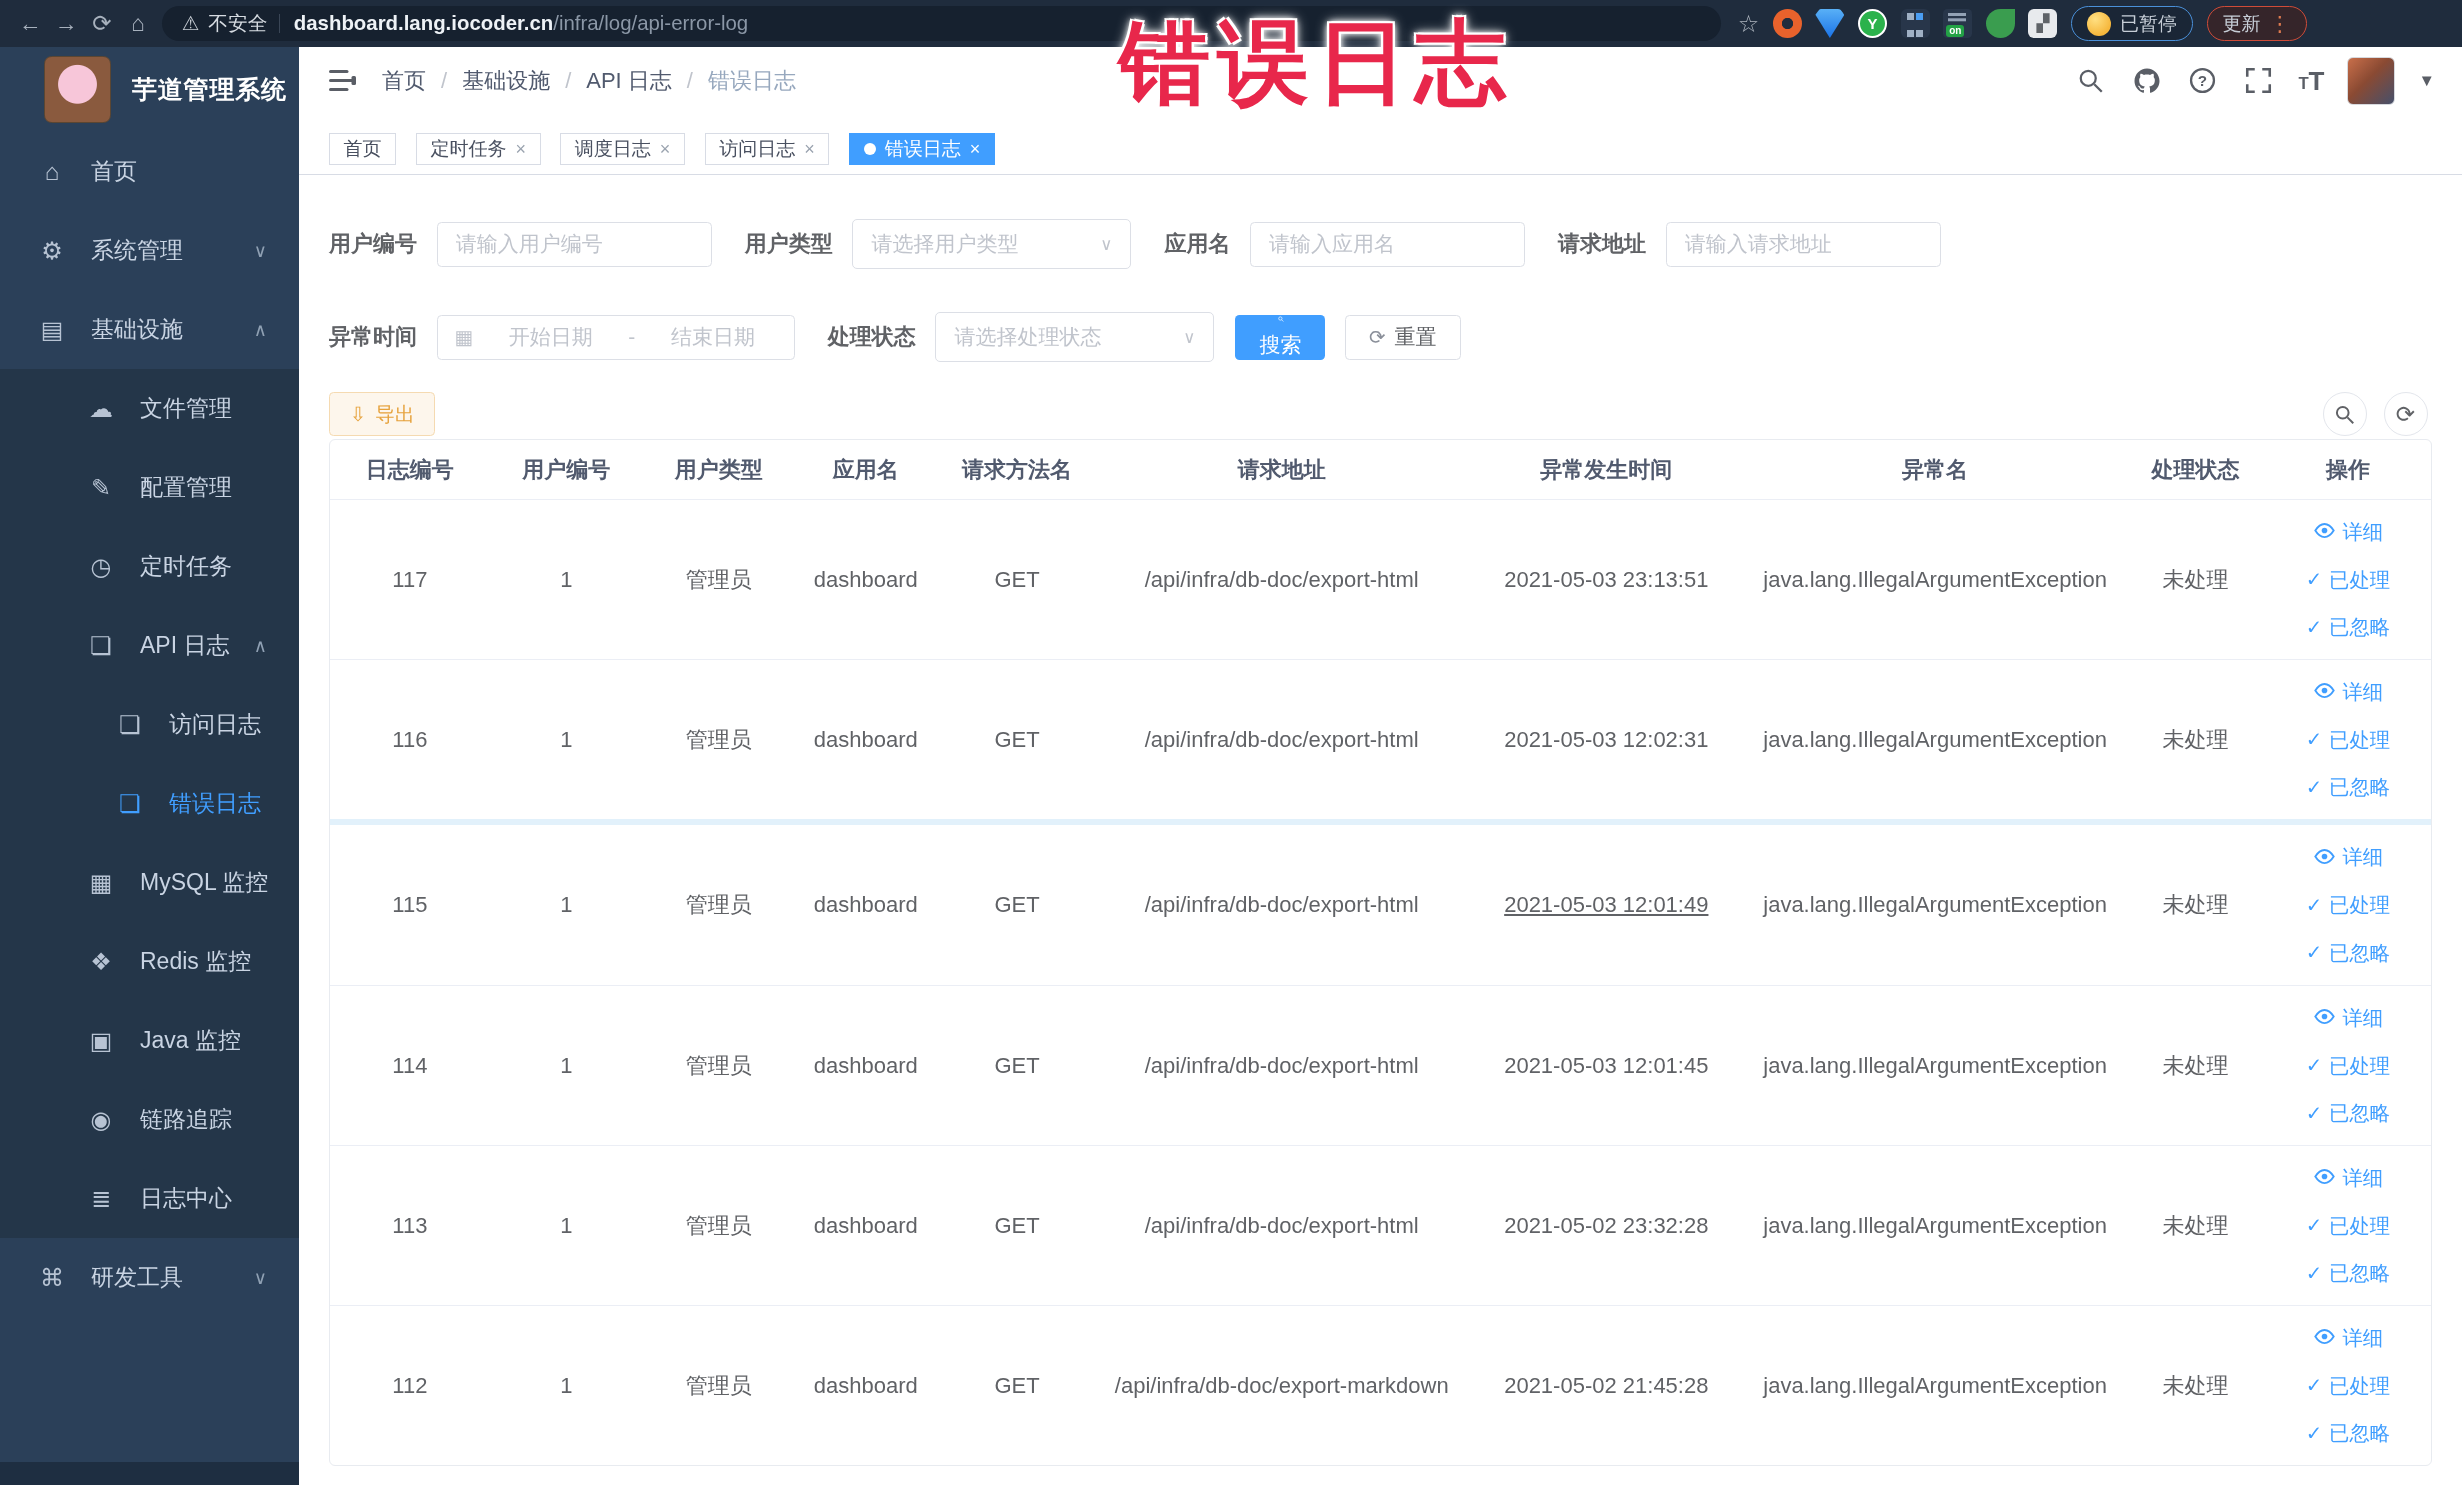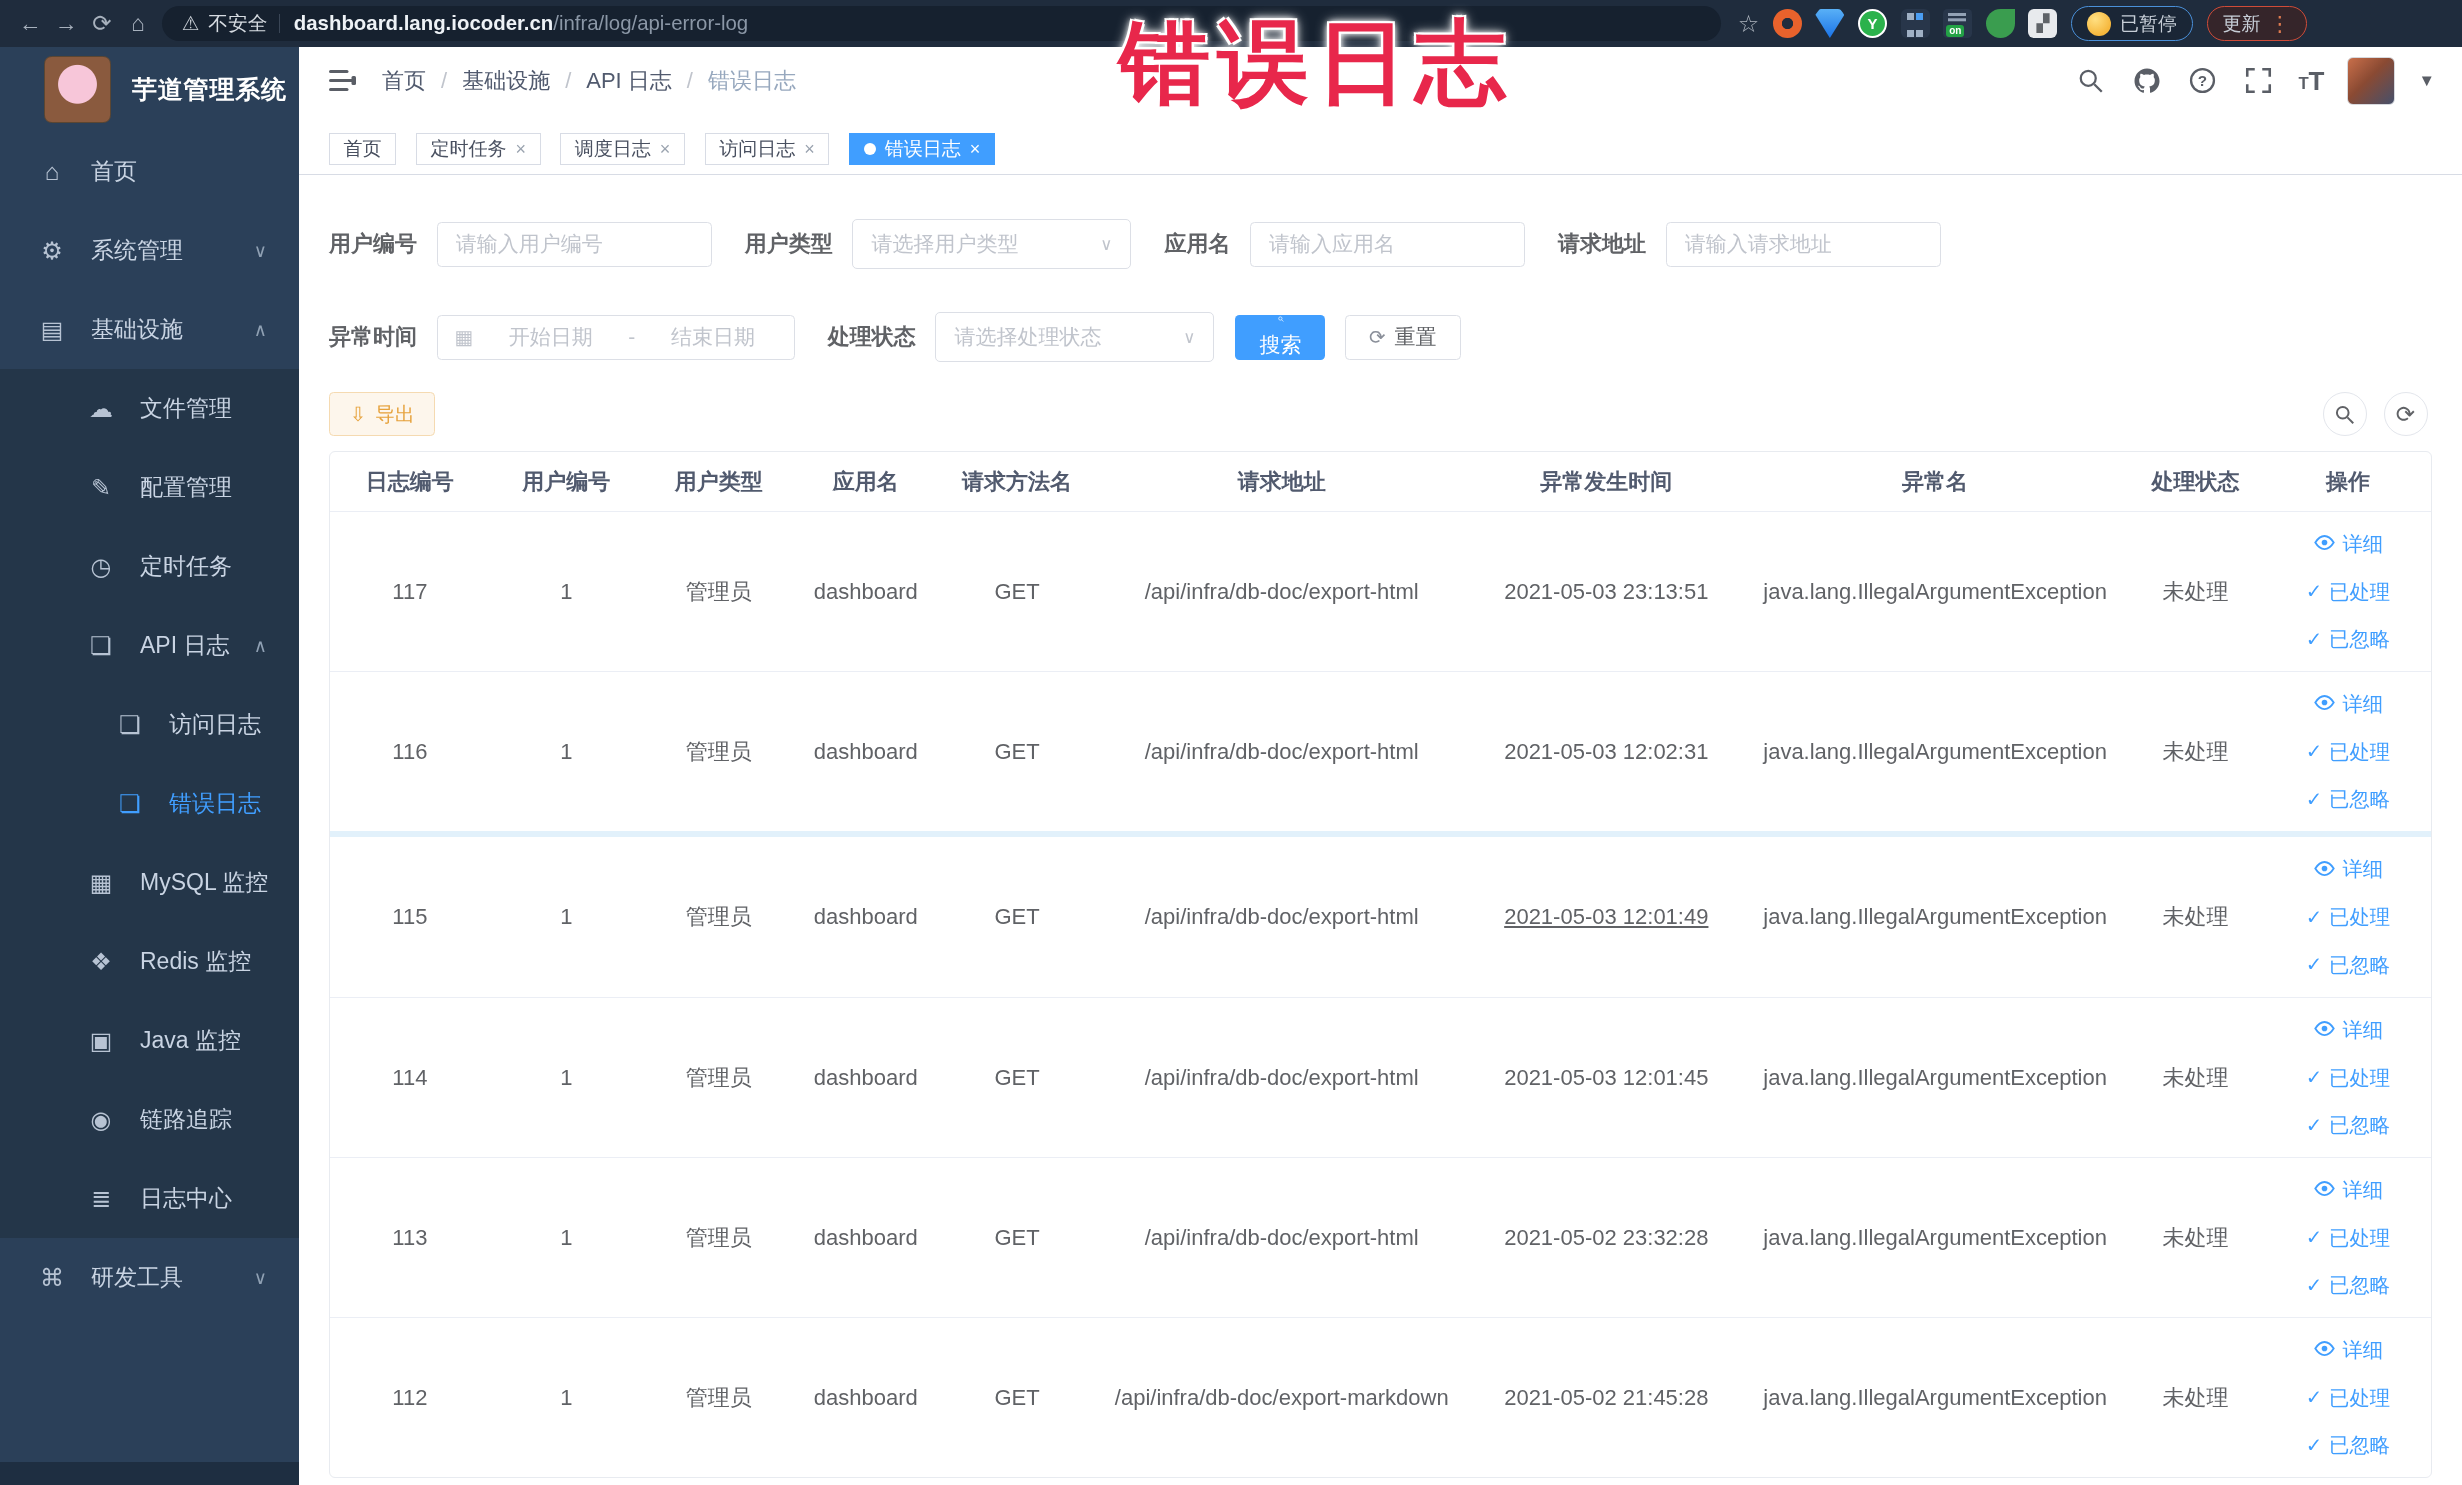--- a/index.html
+++ b/index.html
@@ -111,21 +111,21 @@
   .btn.reset .r-ico { color:#8a8f99; font-size:19.7px; }
 
   
   .toolbar { margin-top:30px; display:flex; align-items:center; }
   .btn.export { height:44px; background:#fdf6ec; border-color:#f5dab1; color:#e6a23c; font-size:19.7px; padding:0 19.7px; }
   .tool-circles { margin-left:auto; display:flex; gap:16.7px; margin-right:4.5px; }
   .circle-btn { width:44px; height:44px; border-radius:50%; background:#fff; border:0.8px solid #e3e6ec;
                 display:flex; align-items:center; justify-content:center; color:#606266; cursor:pointer; }
 
   
-  .table-card { margin-top:15px; border:0.8px solid #e8ebf0; border-radius:6px; overflow:hidden; background:#fff; }
+  .table-card { margin-top:3px; border:0.8px solid #e8ebf0; border-radius:6px; overflow:hidden; background:#fff; }
   .t-head { display:flex; height:59px; align-items:center; }
   .t-col { text-align:center; font-size:22px; color:#606266; padding:0 6px; overflow:hidden; white-space:nowrap; }
   .t-head .t-col { color:#515a6e; font-weight:700; }
   .t-row { display:flex; height:160px; align-items:center; border-top:0.8px solid #ebeef5; }
   .t-row.blue-divider { border-top:6px solid #e2f1fb; height:166px; }
   .actions { display:flex; flex-direction:column; align-items:center; justify-content:center; gap:19.7px; }
   .action-link { color:#409eff; font-size:20.4px; display:flex; align-items:center; gap:6.8px; cursor:pointer; white-space:nowrap; }
   .action-link .chk { font-size:19.7px; }
 
   

